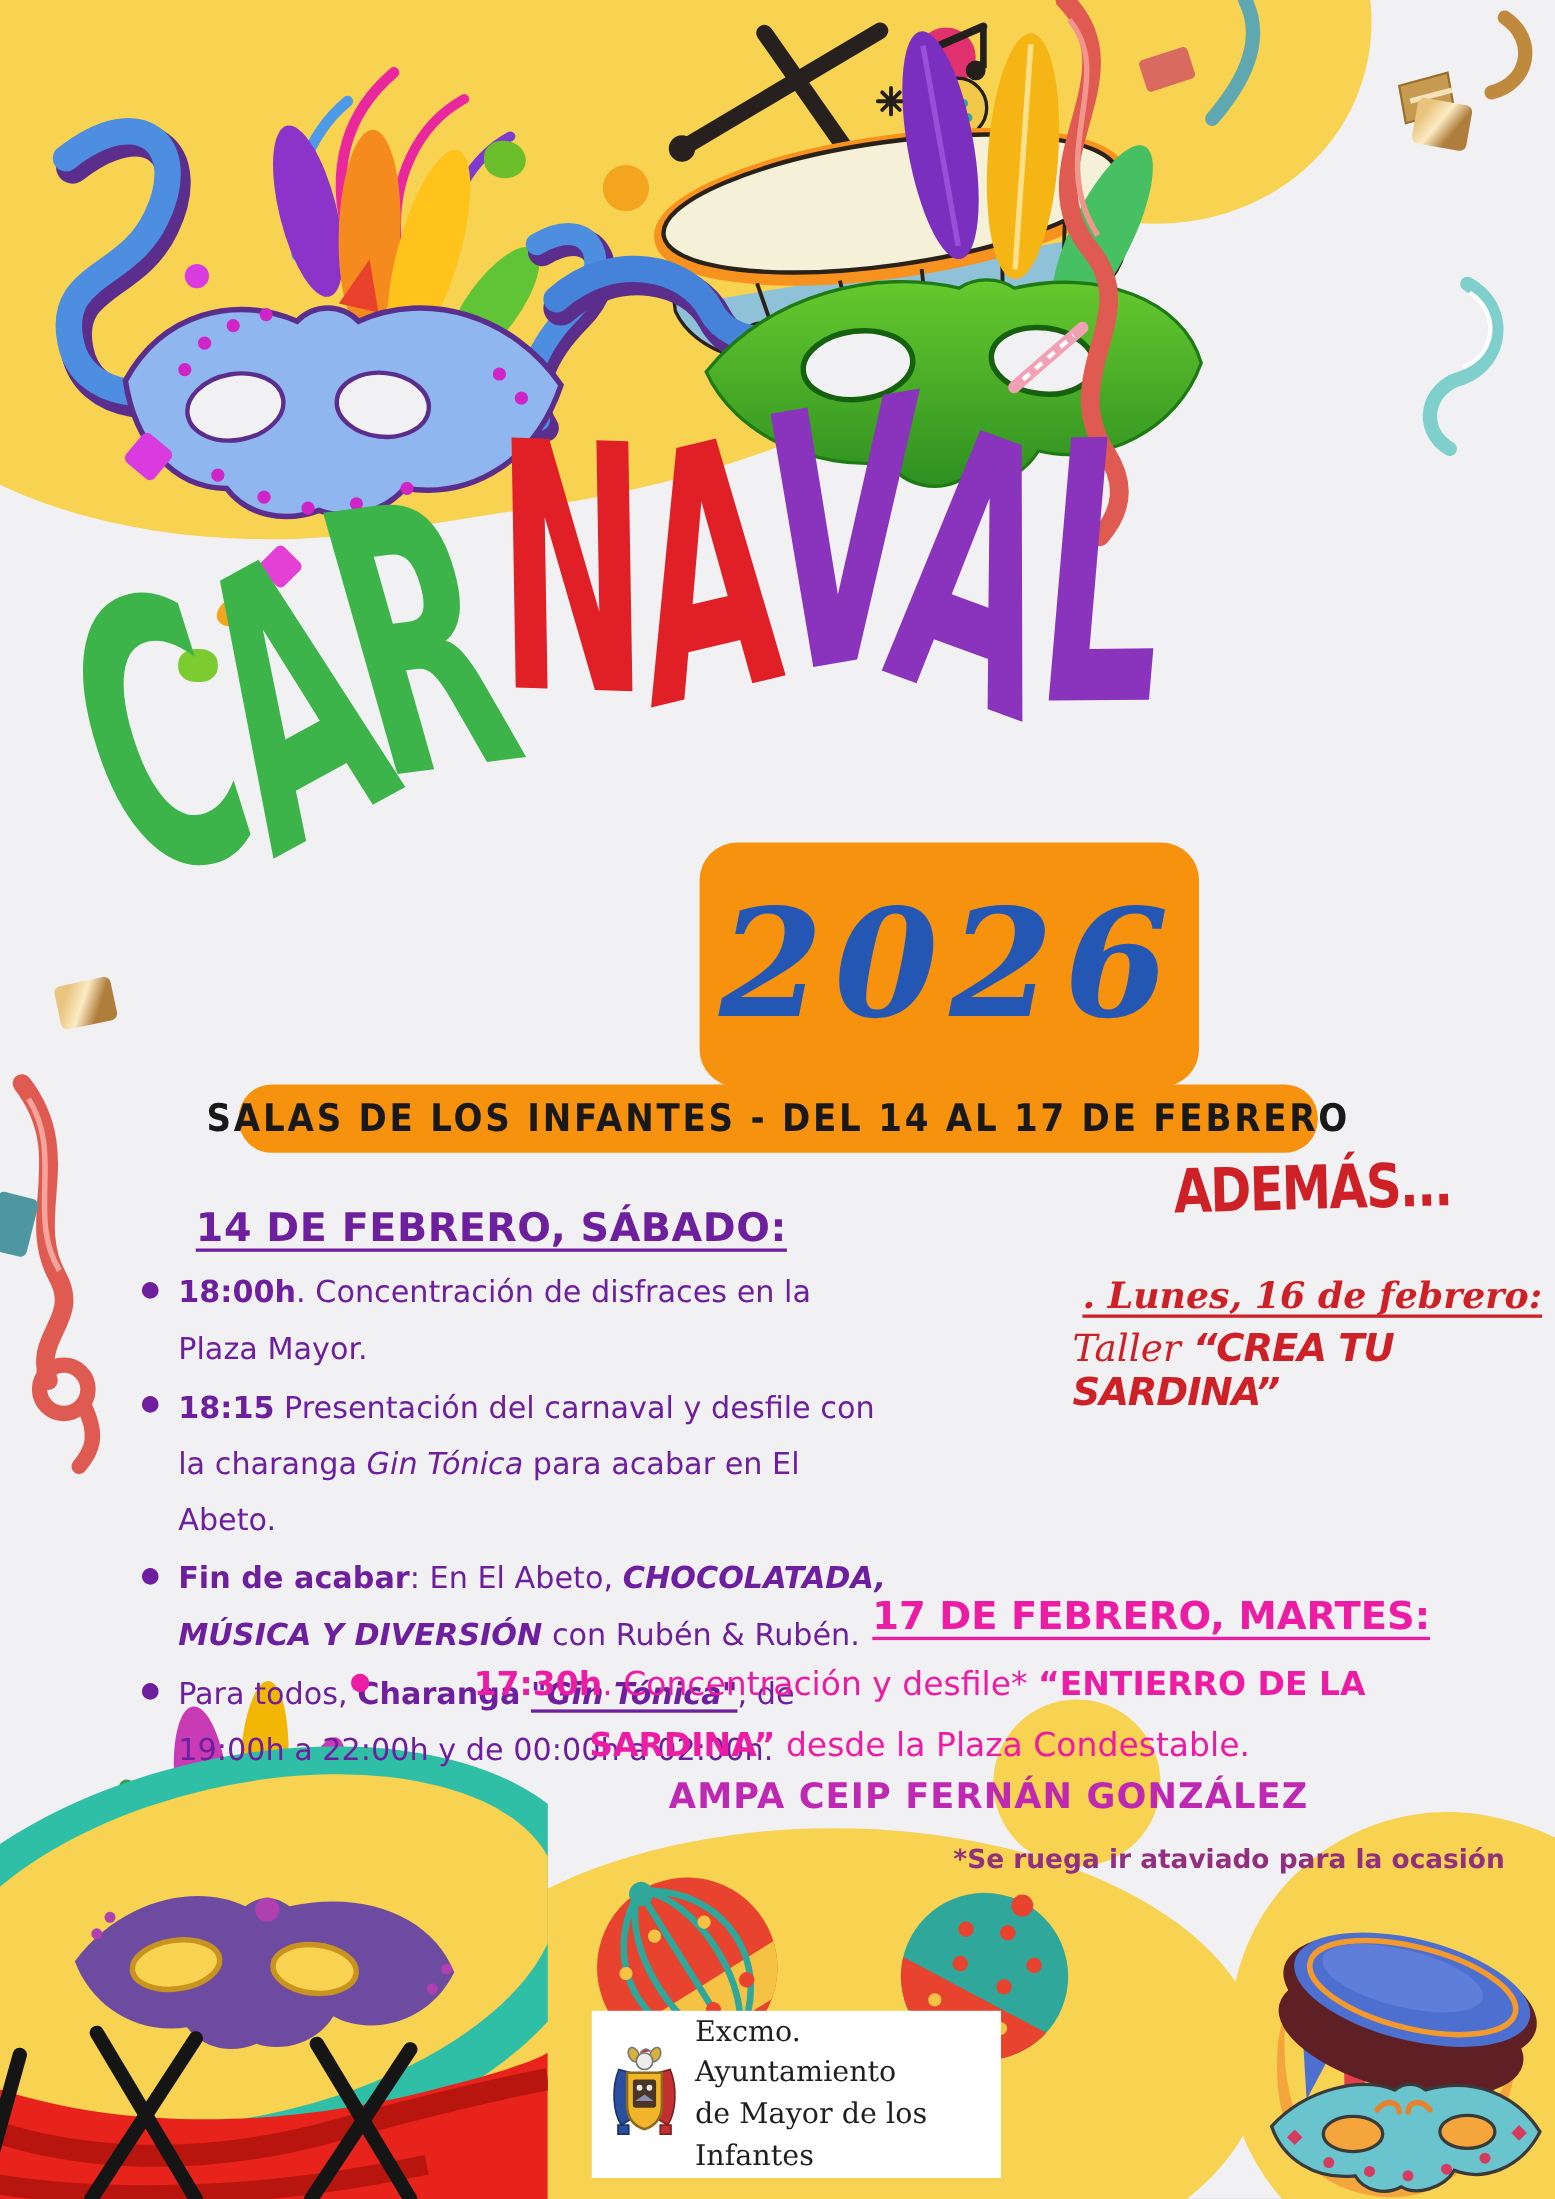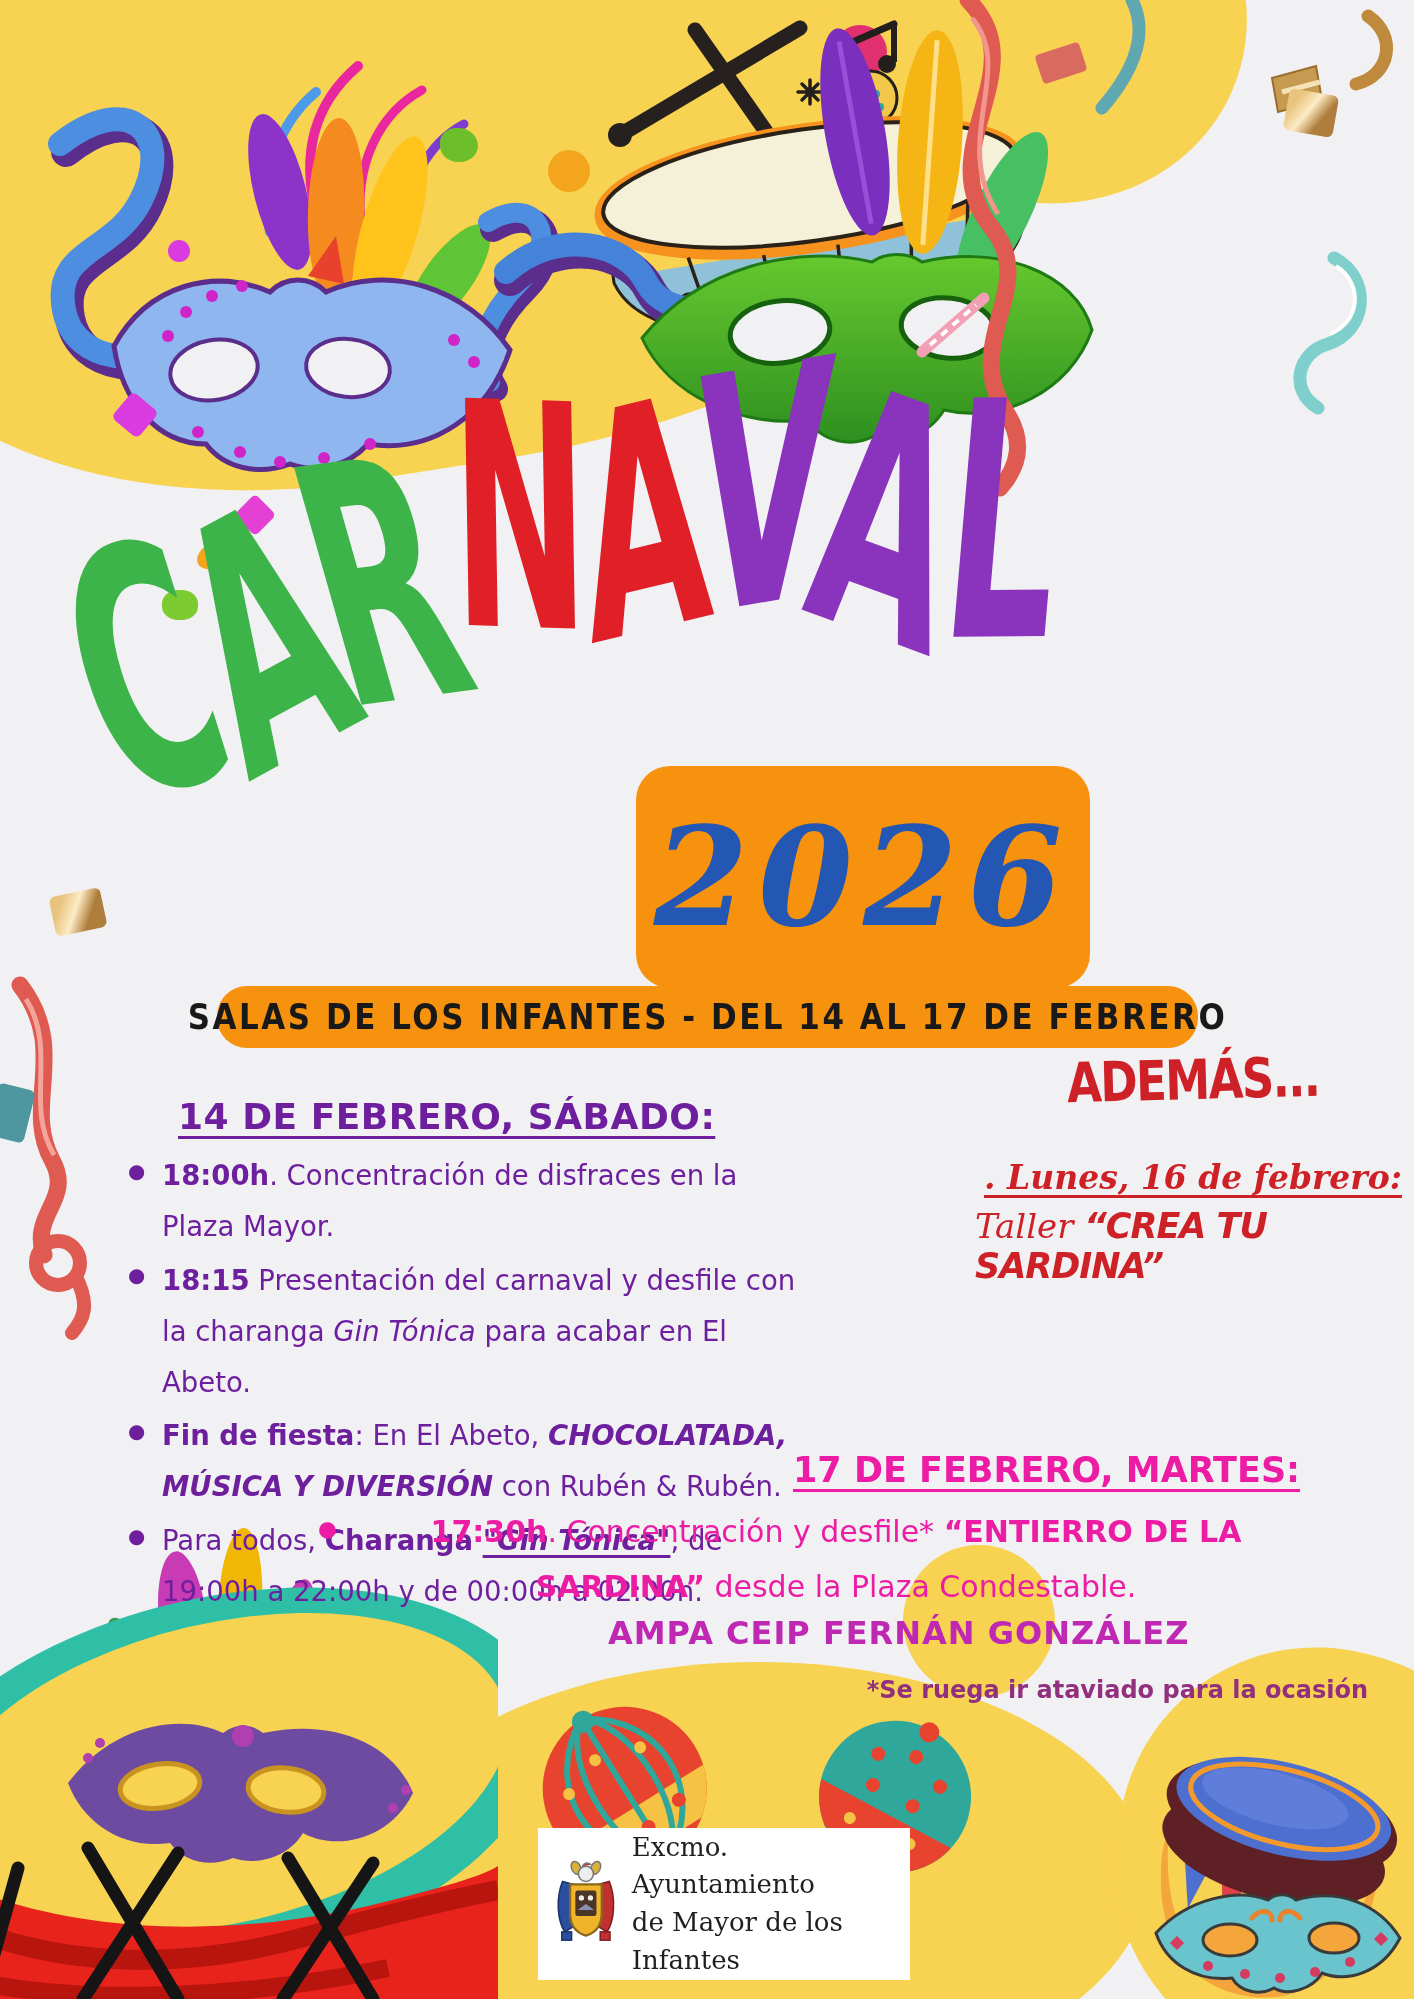--- a/index.html
+++ b/index.html
@@ -227,21 +227,21 @@
     <span>2026</span>
   </div>
   <div class="abs banner">
     <span>SALAS DE LOS INFANTES - DEL 14 AL 17 DE FEBRERO</span>
   </div>
 
   <div class="abs txt sat-heading">14 DE FEBRERO, SÁBADO:</div>
   <ul class="abs txt sat-list">
       <li class="bullet-item"><span class="s-b">18:00h</span><span>. Concentración de disfraces en la Plaza Mayor.</span></li>
       <li class="bullet-item"><span class="s-b">18:15</span><span> Presentación del carnaval y desfile con la charanga </span><span class="s-i">Gin Tónica</span><span> para acabar en El Abeto.</span></li>
-      <li class="bullet-item"><span class="s-b">Fin de fiesta</span><span>: En El Abeto, </span><span class="s-b s-i">CHOCOLATADA, MÚSICA Y DIVERSIÓN</span><span> con Rubén &amp; Rubén.</span></li>
+      <li class="bullet-item"><span class="s-b">Fin de acabar</span><span>: En El Abeto, </span><span class="s-b s-i">CHOCOLATADA, MÚSICA Y DIVERSIÓN</span><span> con Rubén &amp; Rubén.</span></li>
       <li class="bullet-item"><span>Para todos, </span><span class="s-b">Charanga </span><span class="s-b s-i s-u">"Gin Tónica"</span><span>, de 19:00h a 22:00h y de 00:00h a 02:00h.</span></li>
     </ul>
 
   <div class="abs txt ademas-heading">ADEMÁS...</div>
   <div class="orange-line"></div>
   <div class="abs txt monday-label">. Lunes, 16 de febrero:</div>
   <div class="abs txt workshop-line">
     <span class="workshop-prefix">Taller </span><span class="workshop-title">“CREA TU SARDINA”</span>
   </div>
 

